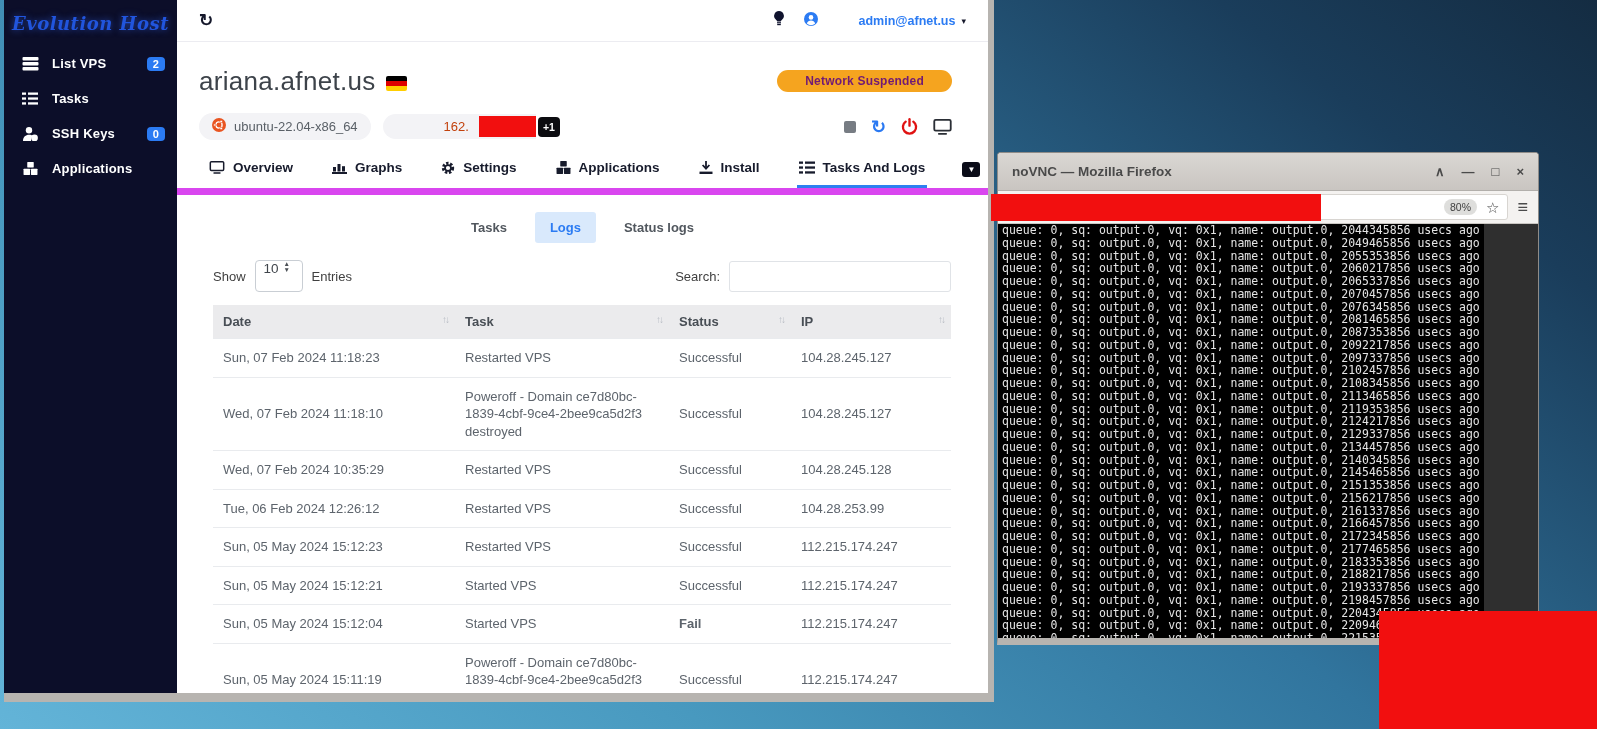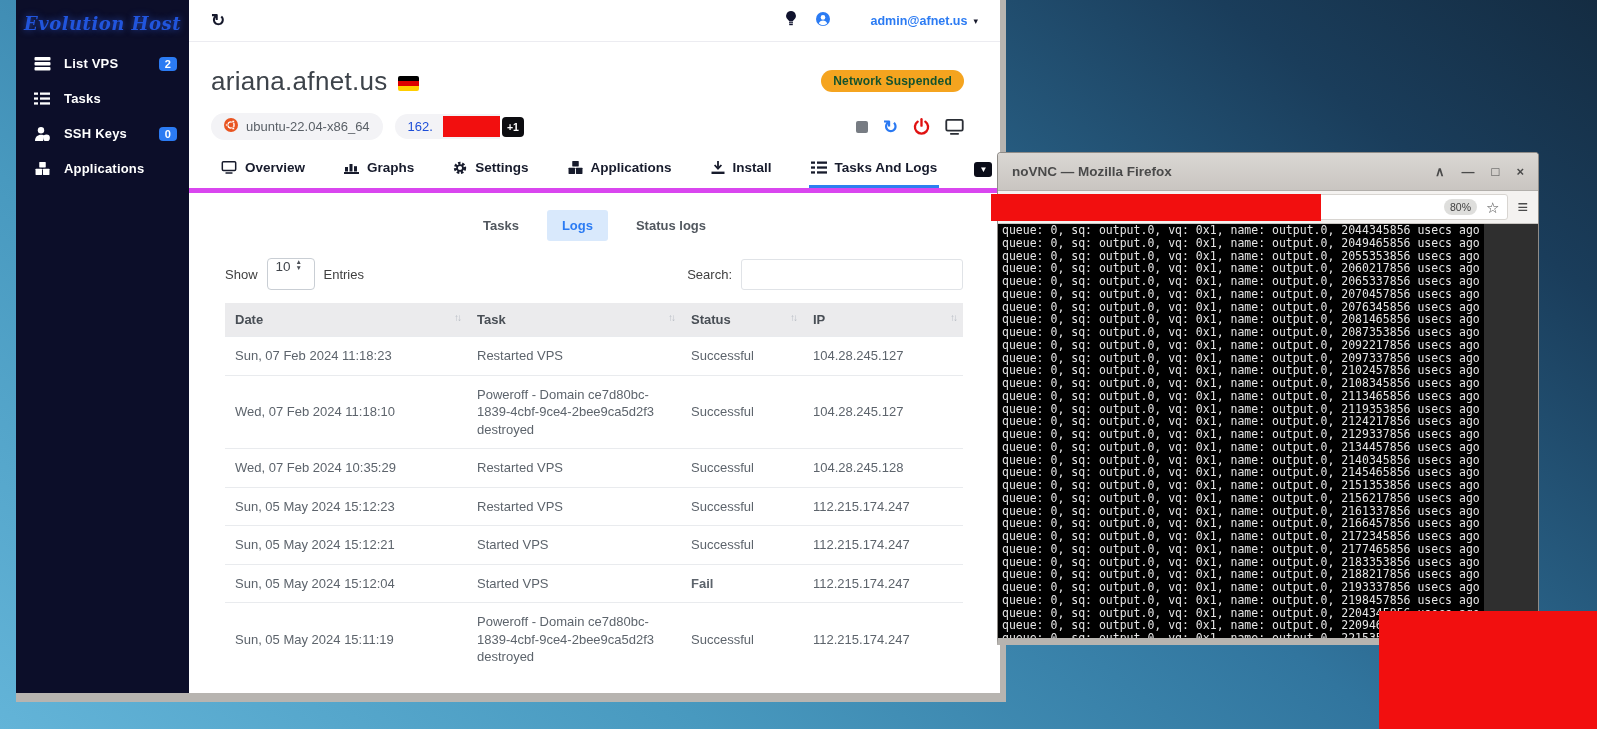--- a/index.html
+++ b/index.html
@@ -1,21 +1,21 @@
 <!DOCTYPE html>
 <html><head>
 <meta charset="utf-8">
 <style>
   * { margin:0; padding:0; box-sizing:border-box; }
   html,body { width:1597px; height:729px; overflow:hidden; font-family:"Liberation Sans", sans-serif; }
   .screen { position:relative; width:1597px; height:729px; overflow:hidden;
     background:linear-gradient(38deg,#63b4d8 0%,#4899bf 28%,#31759e 55%,#1a3d5b 85%,#142c42 100%); }
 
   
-  .vps-window { position:absolute; left:16px; top:0; width:990px; height:702px;
+  .vps-window { position:absolute; left:4px; top:0; width:990px; height:702px;
     border-right:6px solid #b7b4b0; border-bottom:9px solid #b7b4b0;
     background:#fff; display:flex; z-index:1; overflow:hidden; }
 
   .sidebar { width:173px; background:#0c0e29; color:#fff; flex-shrink:0; }
   .logo { height:46px; display:flex; align-items:center; justify-content:center;
     font-family:"DejaVu Serif", serif; font-style:italic; font-weight:bold; font-size:18px;
     color:#2155dd; text-shadow:0 0 7px rgba(52,100,235,.65); letter-spacing:.5px; }
   .nav-item { display:flex; align-items:center; gap:13px; padding:10px 12px 10px 17px;
     font-size:13px; font-weight:600; letter-spacing:.2px; cursor:pointer; }
   .nav-icon { width:18px; display:flex; justify-content:center; color:#fff; }
@@ -29,39 +29,39 @@
   .topbar-right { margin-left:auto; display:flex; align-items:center; gap:20px; }
   .account { display:flex; align-items:center; gap:6px; cursor:pointer; }
   .account-label { color:#2b7bf3; font-size:12.5px; font-weight:600;margin-left:35px; }
   .caret-down { color:#15182b; font-size:9px; }
 
   .page-head { display:flex; align-items:flex-start; padding:24px 36px 0 22px; }
   .host-title { font-size:26px; font-weight:500; color:#3d434a; letter-spacing:.3px; }
   .flag-de { display:inline-block; width:21px; height:15px; margin-left:10px; border-radius:2px;
     overflow:hidden; vertical-align:middle;
     background:linear-gradient(#000 0 33%, #d00 33% 66%, #ffce00 66% 100%); }
-  .net-badge { margin-left:auto; margin-top:4px; background:#f5a41f; color:#14532d; font-size:12px;
-    font-weight:700; border-radius:12px; padding:4px 12px; letter-spacing:.2px; }
+  .net-badge { margin-left:auto; margin-top:4px; background:#f5a41f; color:#701a75; font-size:12px;
+    font-weight:700; border-radius:12px; padding:4px 28px; letter-spacing:.2px; }
 
   .pill-row { display:flex; align-items:center; margin:16px 36px 0 22px; }
   .pill { display:flex; align-items:center; gap:8px; background:#f3f3f6; border-radius:15px;
     padding:5px 13px; font-size:13px; color:#5a6067; }
   .ip-pill { margin-left:12px; padding:5px 0 5px 13px; border-radius:15px 0 0 15px; }
-  .ip-prefix { color:#1d4ed8; }
+  .ip-prefix { color:#c2410c;margin-left:48px; }
   .redaction-ip { display:inline-block; width:57px; height:21px; background:#f20f0f; margin:-3px 0 -3px 2px; }
   .ip-more { margin-left:2px; background:#0c0c10; color:#fff; font-size:10.5px; font-weight:700;
     border-radius:4px; padding:4px 5px; }
   .ctl-cluster { margin-left:auto; display:flex; align-items:center; gap:15px; }
   .stop-icon { width:12px; height:12px; background:#777c83; border-radius:2px; }
   .refresh-blue { color:#2a79f2; font-size:18px; font-weight:bold; line-height:1; cursor:pointer; }
   .power-red { color:#e01212; display:flex; cursor:pointer; }
   .monitor-dark { color:#2a2e35; display:flex; cursor:pointer; }
 
   .tabs-row { display:flex; align-items:flex-end; gap:35px; margin-top:20px; padding-left:30px;
-    border-bottom:5px solid #d946ef; }
+    border-bottom:7px solid #d946ef; }
   .tab { display:flex; align-items:center; gap:8px; padding:0 2px 13px; font-size:13.5px;
     font-weight:600; color:#171b2c; cursor:pointer; white-space:nowrap; }
   .tab.active { box-shadow:inset 0 -3px 0 #2d7ff0; }
   .tab-icon { display:flex; color:#171b2c; }
   .tab-more { width:18px; height:15px; background:#0a0c18; color:#fff; border-radius:3px;
     font-size:8px; display:flex; align-items:center; justify-content:center;
     margin:0 0 11px 0; cursor:pointer; }
 
   .subtabs { display:flex; justify-content:center; align-items:center; gap:26px; margin-top:17px; }
   .subtab { font-size:13px; font-weight:600; color:#51575e; padding:8px 2px; cursor:pointer; }
@@ -372,20 +372,26 @@
               <td class="status-ok">Successful</td>
               <td>104.28.245.127</td>
             </tr>
             <tr>
               <td>Wed, 07 Feb 2024 10:35:29</td>
               <td>Restarted VPS</td>
               <td class="status-ok">Successful</td>
               <td>104.28.245.128</td>
             </tr>
             <tr>
+              <td>Tue, 06 Feb 2024 12:26:12</td>
+              <td>Restarted VPS</td>
+              <td class="status-ok">Successful</td>
+              <td>104.28.253.99</td>
+            </tr>
+            <tr>
               <td>Sun, 05 May 2024 15:12:23</td>
               <td>Restarted VPS</td>
               <td class="status-ok">Successful</td>
               <td>112.215.174.247</td>
             </tr>
             <tr>
               <td>Sun, 05 May 2024 15:12:21</td>
               <td>Started VPS</td>
               <td class="status-ok">Successful</td>
               <td>112.215.174.247</td>

